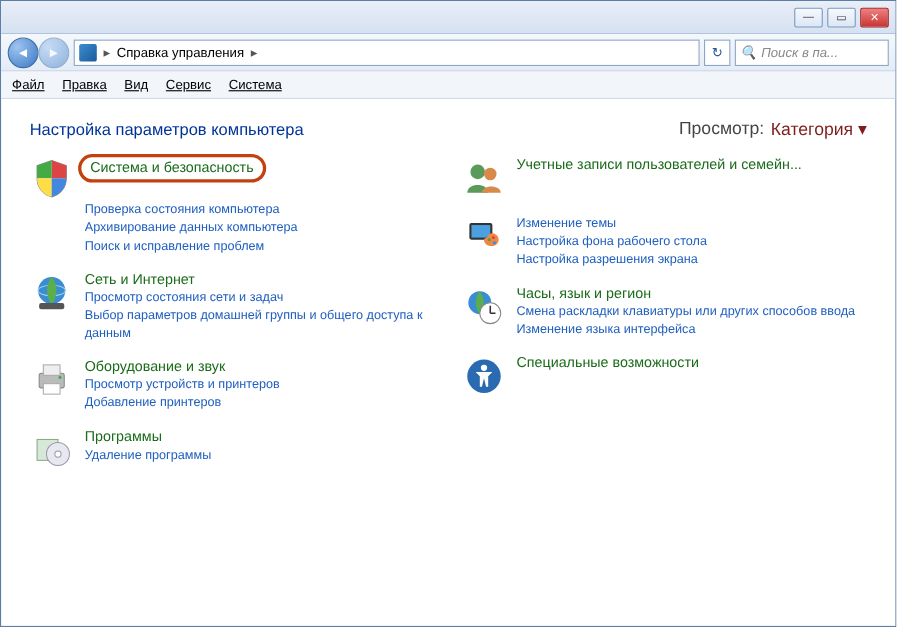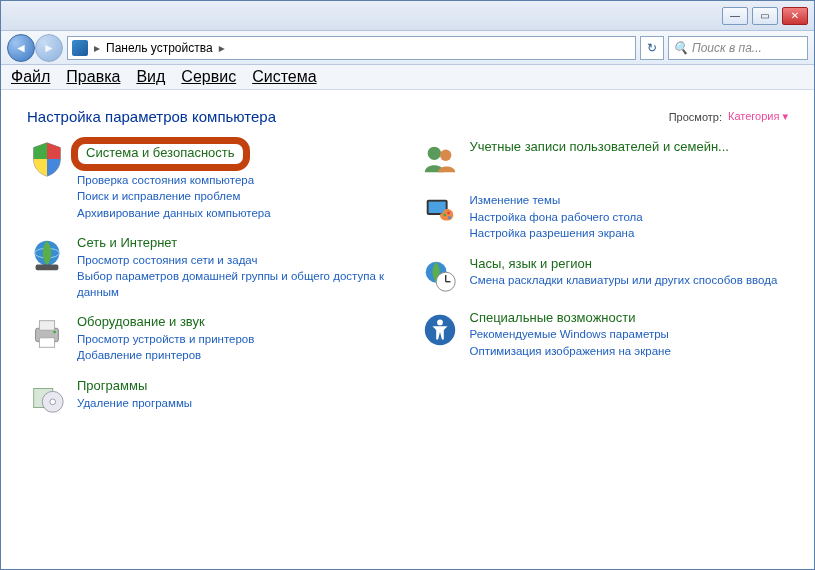--- a/index.html
+++ b/index.html
@@ -10,60 +10,60 @@
   .tbtn.close { background: linear-gradient(to bottom,#f08080,#c93434); color: #fff; border-color: #a02020; }
   .navbar { height: 34px; background: linear-gradient(to bottom,#f4f8fc,#e4ecf7); display: flex; align-items: center; padding: 0 6px; gap: 4px; border-bottom: 1px solid #b9c8dd; }
   .navbtns { display: flex; gap: 0; }
   .navbtn { width: 28px; height: 28px; border-radius: 50%; background: radial-gradient(circle at 30% 30%, #9fc4f0, #3b78c4); border: 1px solid #3a6aa0; display: flex; align-items: center; justify-content: center; color: #fff; cursor: pointer; }
   .navbtn.fwd { opacity: .5; }
   .addrbar { flex: 1; height: 24px; background: #fff; border: 1px solid #8ca6c6; display: flex; align-items: center; padding: 0 4px; gap: 6px; }
   .addr-icon { width: 16px; height: 16px; background: linear-gradient(135deg,#3a8dd0,#1c5a9c); border-radius: 2px; }
   .addr-sep { color: #555; }
   .refresh { width: 24px; height: 24px; border: 1px solid #8ca6c6; background: #fff; display: flex; align-items: center; justify-content: center; color: #2a5a9c; cursor: pointer; }
   .searchbox { width: 140px; height: 24px; border: 1px solid #8ca6c6; background: #fff; display: flex; align-items: center; padding: 0 4px; color: #888; font-style: italic; gap: 4px; }
-  .menubar { height: 22px; background: #f2f6fb; display: flex; align-items: center; padding: 12px 10px; gap: 16px; border-bottom: 1px solid #d0dae8; font-size: 16px; }
+  .menubar { height: 22px; background: #f2f6fb; display: flex; align-items: center; padding: 12px 10px; gap: 16px; border-bottom: 1px solid #d0dae8; font-size: 12px; }
   .menubar span { cursor: pointer; }
   .menubar span u { text-decoration: underline; }
   .content { padding: 18px 26px 10px; display: flex; flex-direction: column; height: calc(100% - 86px); overflow: hidden; }
   .header-row { display: flex; justify-content: space-between; align-items: center; margin-bottom: 14px; }
   .page-title { color: #003399; font-size: 15px; }
-  .view-ctrl { font-size: 11px; color: #444; display: flex; align-items: center; gap: 6px; }
-  .view-link { color: #ec4899; cursor: pointer; }
+  .view-ctrl { font-size: 16px; color: #444; display: flex; align-items: center; gap: 6px; }
+  .view-link { color: #7f1d1d; cursor: pointer; }
   .columns { display: flex; gap: 24px; }
   .col { flex: 1; display: flex; flex-direction: column; gap: 14px; }
   .cat { display: flex; gap: 10px; }
   .cat-icon { width: 40px; height: 40px; flex-shrink: 0; display: flex; align-items: center; justify-content: center; }
   .cat-icon svg { width: 38px; height: 38px; }
   .cat-body { flex: 1; }
   .cat-title { color: #1a6b1a; font-size: 13px; cursor: pointer; line-height: 1.2; margin-bottom: 2px; }
   .cat-links { display: flex; flex-direction: column; gap: 1px; }
   .sublink { color: #1f5fbf; font-size: 11.5px; cursor: pointer; line-height: 1.35; display: flex; gap: 4px; }
   .shield-mini { width: 12px; height: 12px; flex-shrink: 0; }
-  .highlight-box { border: 7px solid #c2410c; border-radius: 14px; padding: 1px 8px; margin: -2px -6px 2px -6px; display: inline-block; }
+  .highlight-box { border: 3px solid #c2410c; border-radius: 14px; padding: 1px 8px; margin: -2px -6px 18px -6px; display: inline-block; }
 </style>
 </head>
 <body>
 
 <div class="window">
 
   <div class="titlebar">
     <div class="tbtn">—</div>
     <div class="tbtn">▭</div>
     <div class="tbtn close">✕</div>
   </div>
 
   <div class="navbar">
     <div class="navbtns">
       <div class="navbtn">◄</div>
       <div class="navbtn fwd">►</div>
     </div>
     <div class="addrbar">
       <div class="addr-icon"></div>
       <span class="addr-sep">▸</span>
-      <span>Панель устройства</span>
+      <span>Справка управления</span>
       <span class="addr-sep">▸</span>
     </div>
     <div class="refresh">↻</div>
     <div class="searchbox">
       <span>🔍</span>
       <span>Поиск в па...</span>
     </div>
   </div>
 
   <div class="menubar">
@@ -98,22 +98,22 @@
                 <path d="M6 20 L20 20 L20 38 C13 36 6 30 6 20 Z" fill="#fd4"></path>
                 <path d="M20 20 L34 20 C34 30 27 36 20 38 Z" fill="#48d"></path>
               </svg>
           </div>
           <div class="cat-body">
             <div class="highlight-box">
               <div class="cat-title">Система и безопасность</div>
             </div>
             <div class="cat-links">
               <span class="sublink">Проверка состояния компьютера</span>
+              <span class="sublink">Архивирование данных компьютера</span>
               <span class="sublink">Поиск и исправление проблем</span>
-              <span class="sublink">Архивирование данных компьютера</span>
             </div>
           </div>
         </div>
 
         <div class="cat">
           <div class="cat-icon">
             <svg viewBox="0 0 40 40">
                 <circle cx="20" cy="18" r="13" fill="#3a8dd0"></circle>
                 <ellipse cx="20" cy="18" rx="13" ry="5" fill="none" stroke="#9fd0f0"></ellipse>
                 <path d="M20 5 C14 12 14 24 20 31 C26 24 26 12 20 5 Z" fill="#5aaf4a"></path>
@@ -208,37 +208,34 @@
                 <path d="M16 5 C11 11 11 21 16 27 C21 21 21 11 16 5 Z" fill="#5aaf4a"></path>
                 <circle cx="26" cy="26" r="10" fill="#fff" stroke="#888"></circle>
                 <line x1="26" y1="26" x2="26" y2="19" stroke="#333" stroke-width="1.5"></line>
                 <line x1="26" y1="26" x2="31" y2="26" stroke="#333" stroke-width="1.5"></line>
               </svg>
           </div>
           <div class="cat-body">
             <div class="cat-title">Часы, язык и регион</div>
             <div class="cat-links">
               <span class="sublink">Смена раскладки клавиатуры или других способов ввода</span>
+              <span class="sublink">Изменение языка интерфейса</span>
             </div>
           </div>
         </div>
 
         <div class="cat">
           <div class="cat-icon">
             <svg viewBox="0 0 40 40">
                 <circle cx="20" cy="20" r="16" fill="#2a6ab0"></circle>
                 <circle cx="20" cy="12" r="3" fill="#fff"></circle>
                 <path d="M12 16 L28 16 L24 20 L24 30 L22 30 L20 22 L18 30 L16 30 L16 20 Z" fill="#fff"></path>
               </svg>
           </div>
           <div class="cat-body">
             <div class="cat-title">Специальные возможности</div>
-            <div class="cat-links">
-              <span class="sublink">Рекомендуемые Windows параметры</span>
-              <span class="sublink">Оптимизация изображения на экране</span>
-            </div>
           </div>
         </div>
 
       </div>
     </div>
   </div>
 </div>
 
 </body></html>

